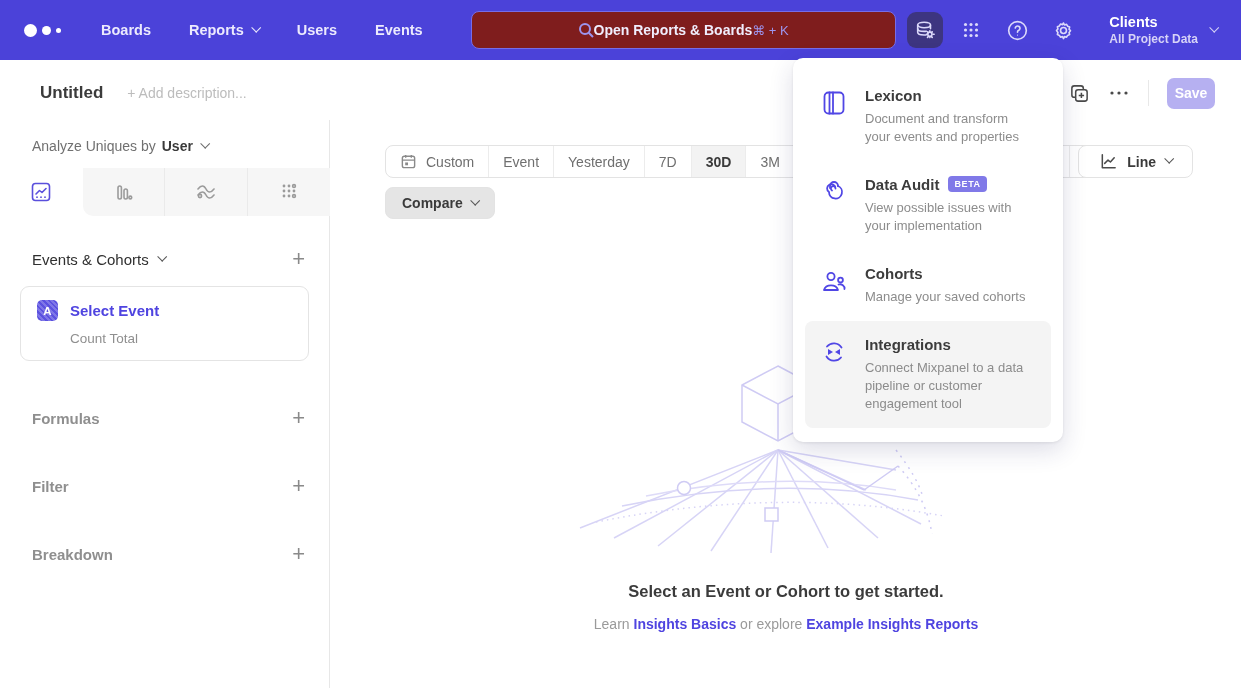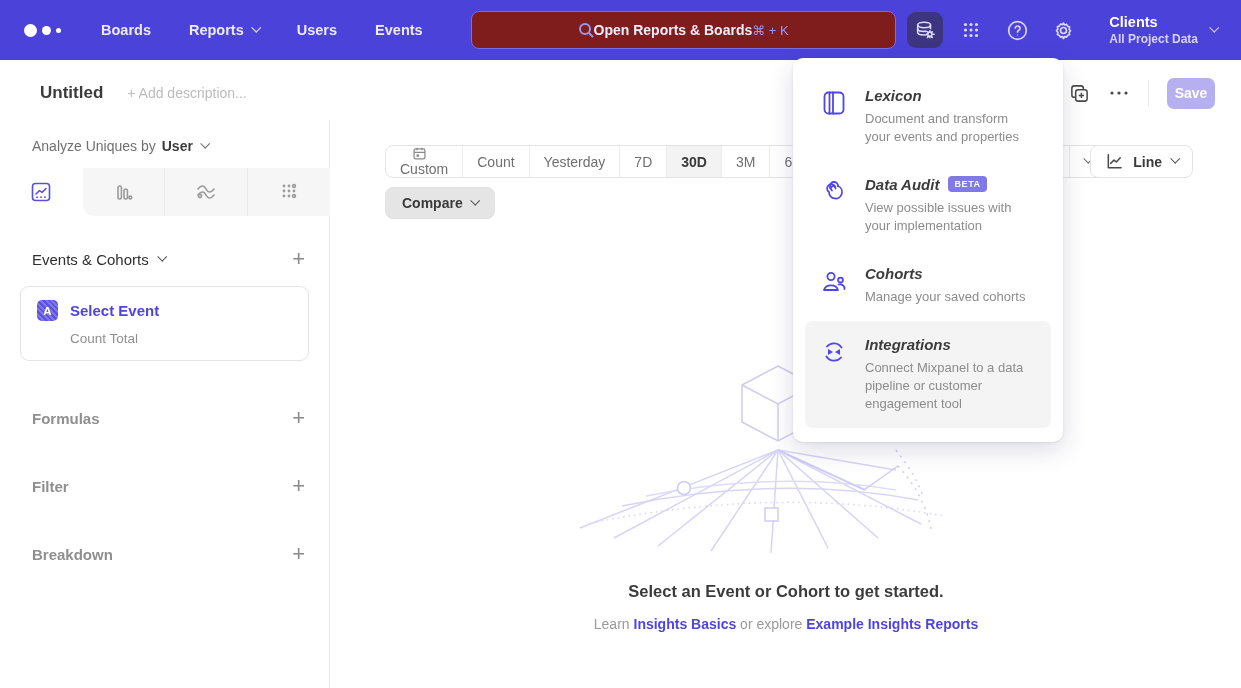--- a/index.html
+++ b/index.html
@@ -77,52 +77,52 @@
   .event-name { color:#4f44e0; font-size:15px; font-weight:600; }
   .event-sub { margin:10px 0 0 33px; color:#8f8f8f; font-size:13.5px; }
   .side-section { display:flex; align-items:center; padding:0 24px 0 32px; margin-top:46px; }
   .side-section .lbl { color:#8f8f8f; font-size:15px; font-weight:600; }
 
   
   .toolbar { position:absolute; top:25px; left:54px; right:48px; }
   .date-control { display:flex; align-items:stretch; width:721px; height:33px; border:1px solid #e3e3e3;
                   border-radius:8px; overflow:hidden; background:#fff; }
   .seg { display:flex; align-items:center; justify-content:center; padding:0 14px; font-size:14px;
-         color:#6f6f6f; border-left:1px solid #ececec; cursor:pointer; white-space:nowrap;flex-direction:column; }
+         color:#6f6f6f; border-left:1px solid #ececec; cursor:pointer; white-space:nowrap; }
   .seg:first-child { border-left:none; }
   .seg.selected { background:#f3f3f3; color:#3a3a3a; font-weight:600; }
   .seg.spacer { flex:1; cursor:default; border-left:none; }
   .seg.overflow { border-left:1px solid #ececec; }
   .seg .chev { color:#6f6f6f; margin-left:0; }
   .seg svg { stroke:#8a8a8a; fill:none; stroke-width:1.5; margin-right:9px; }
   .compare-btn { margin-top:9px; display:inline-flex; align-items:center; height:32px; padding:0 16px;
                  border:1px solid #e3e3e3; border-radius:8px; background:#e5e5e5; font-size:14px; font-weight:600;
                  color:#3a3a3a; cursor:pointer; font-family:inherit; }
   .compare-btn .chev { color:#555; }
-  .line-btn { position:absolute; top:0; right:0; display:flex; align-items:center; height:33px; padding:0 14px;
+  .line-btn { position:absolute; top:0; right:0; display:flex; align-items:center; height:33px; padding:0 20px;
               border:1px solid #e3e3e3; border-radius:8px; background:#fff; font-size:14px; font-weight:600;
               color:#3a3a3a; cursor:pointer; gap:9px; font-family:inherit; }
   .line-btn svg { stroke:#4a4a4a; fill:none; stroke-width:1.6; stroke-linecap:round; stroke-linejoin:round; }
   .line-btn .chev { color:#555; margin-left:0; }
 
   
   .empty { position:absolute; top:238px; left:0; width:100%; display:flex; flex-direction:column; align-items:center; }
   .empty-title { margin-top:24px; font-size:16.5px; font-weight:700; color:#3b3b3b; }
   .empty-sub { margin-top:15px; font-size:14px; color:#9a9a9a; }
   .empty-sub a { color:#4f44e0; font-weight:600; text-decoration:none; cursor:pointer; }
 
   
   .menu-panel { position:absolute; top:58px; left:793px; width:270px; background:#fff; border-radius:10px;
                 box-shadow:0 8px 24px rgba(40,35,100,.16), 0 1px 3px rgba(0,0,0,.08); z-index:60; padding:14px 12px; }
   .menu-item { display:flex; gap:16px; padding:15px 10px 15px 14px; border-radius:8px; cursor:pointer; }
   .menu-item.highlighted { background:#f4f4f4; }
   .mi-icon { flex:0 0 30px; display:flex; justify-content:center; padding-top:2px; }
   .mi-icon svg { stroke:#5046e5; fill:none; stroke-width:1.8; stroke-linecap:round; stroke-linejoin:round; }
   .mi-title-row { display:flex; align-items:center; gap:9px; }
-  .mi-title { font-size:15px; font-weight:600; color:#3c3c3c;font-style:italic; }
+  .mi-title { font-size:15px; font-weight:600; color:#3c3c3c; }
   .mi-badge { background:#8079e8; color:#fff; font-size:9px; font-weight:700; letter-spacing:.6px;
               padding:3px 6px; border-radius:4px; }
   .mi-desc { margin-top:6px; font-size:13px; line-height:1.38; color:#8c8c8c; max-width:168px; }
 </style>
 </head>
 <body>
 
 <nav class="topnav">
   <div class="logo">
     <span class="d1"></span>
@@ -307,21 +307,21 @@
   <div class="toolbar">
     <div class="date-control">
       <div class="seg">
         <svg width="17" height="17" viewBox="0 0 18 18">
           <rect x="2.5" y="3.5" width="13" height="12" rx="2"></rect>
           <path d="M6 2v3M12 2v3M2.5 7.5h13"></path>
           <rect x="5.5" y="10" width="3" height="3" fill="#8a8a8a" stroke="none"></rect>
         </svg>
         <span>Custom</span>
       </div>
-      <div class="seg">Count</div>
+      <div class="seg">Event</div>
       <div class="seg">Yesterday</div>
       <div class="seg">7D</div>
       <div class="seg selected">30D</div>
       <div class="seg">3M</div>
       <div class="seg">6M</div>
       <div class="seg spacer"></div>
       <div class="seg overflow">
         <span class="chev"></span>
       </div>
     </div>

